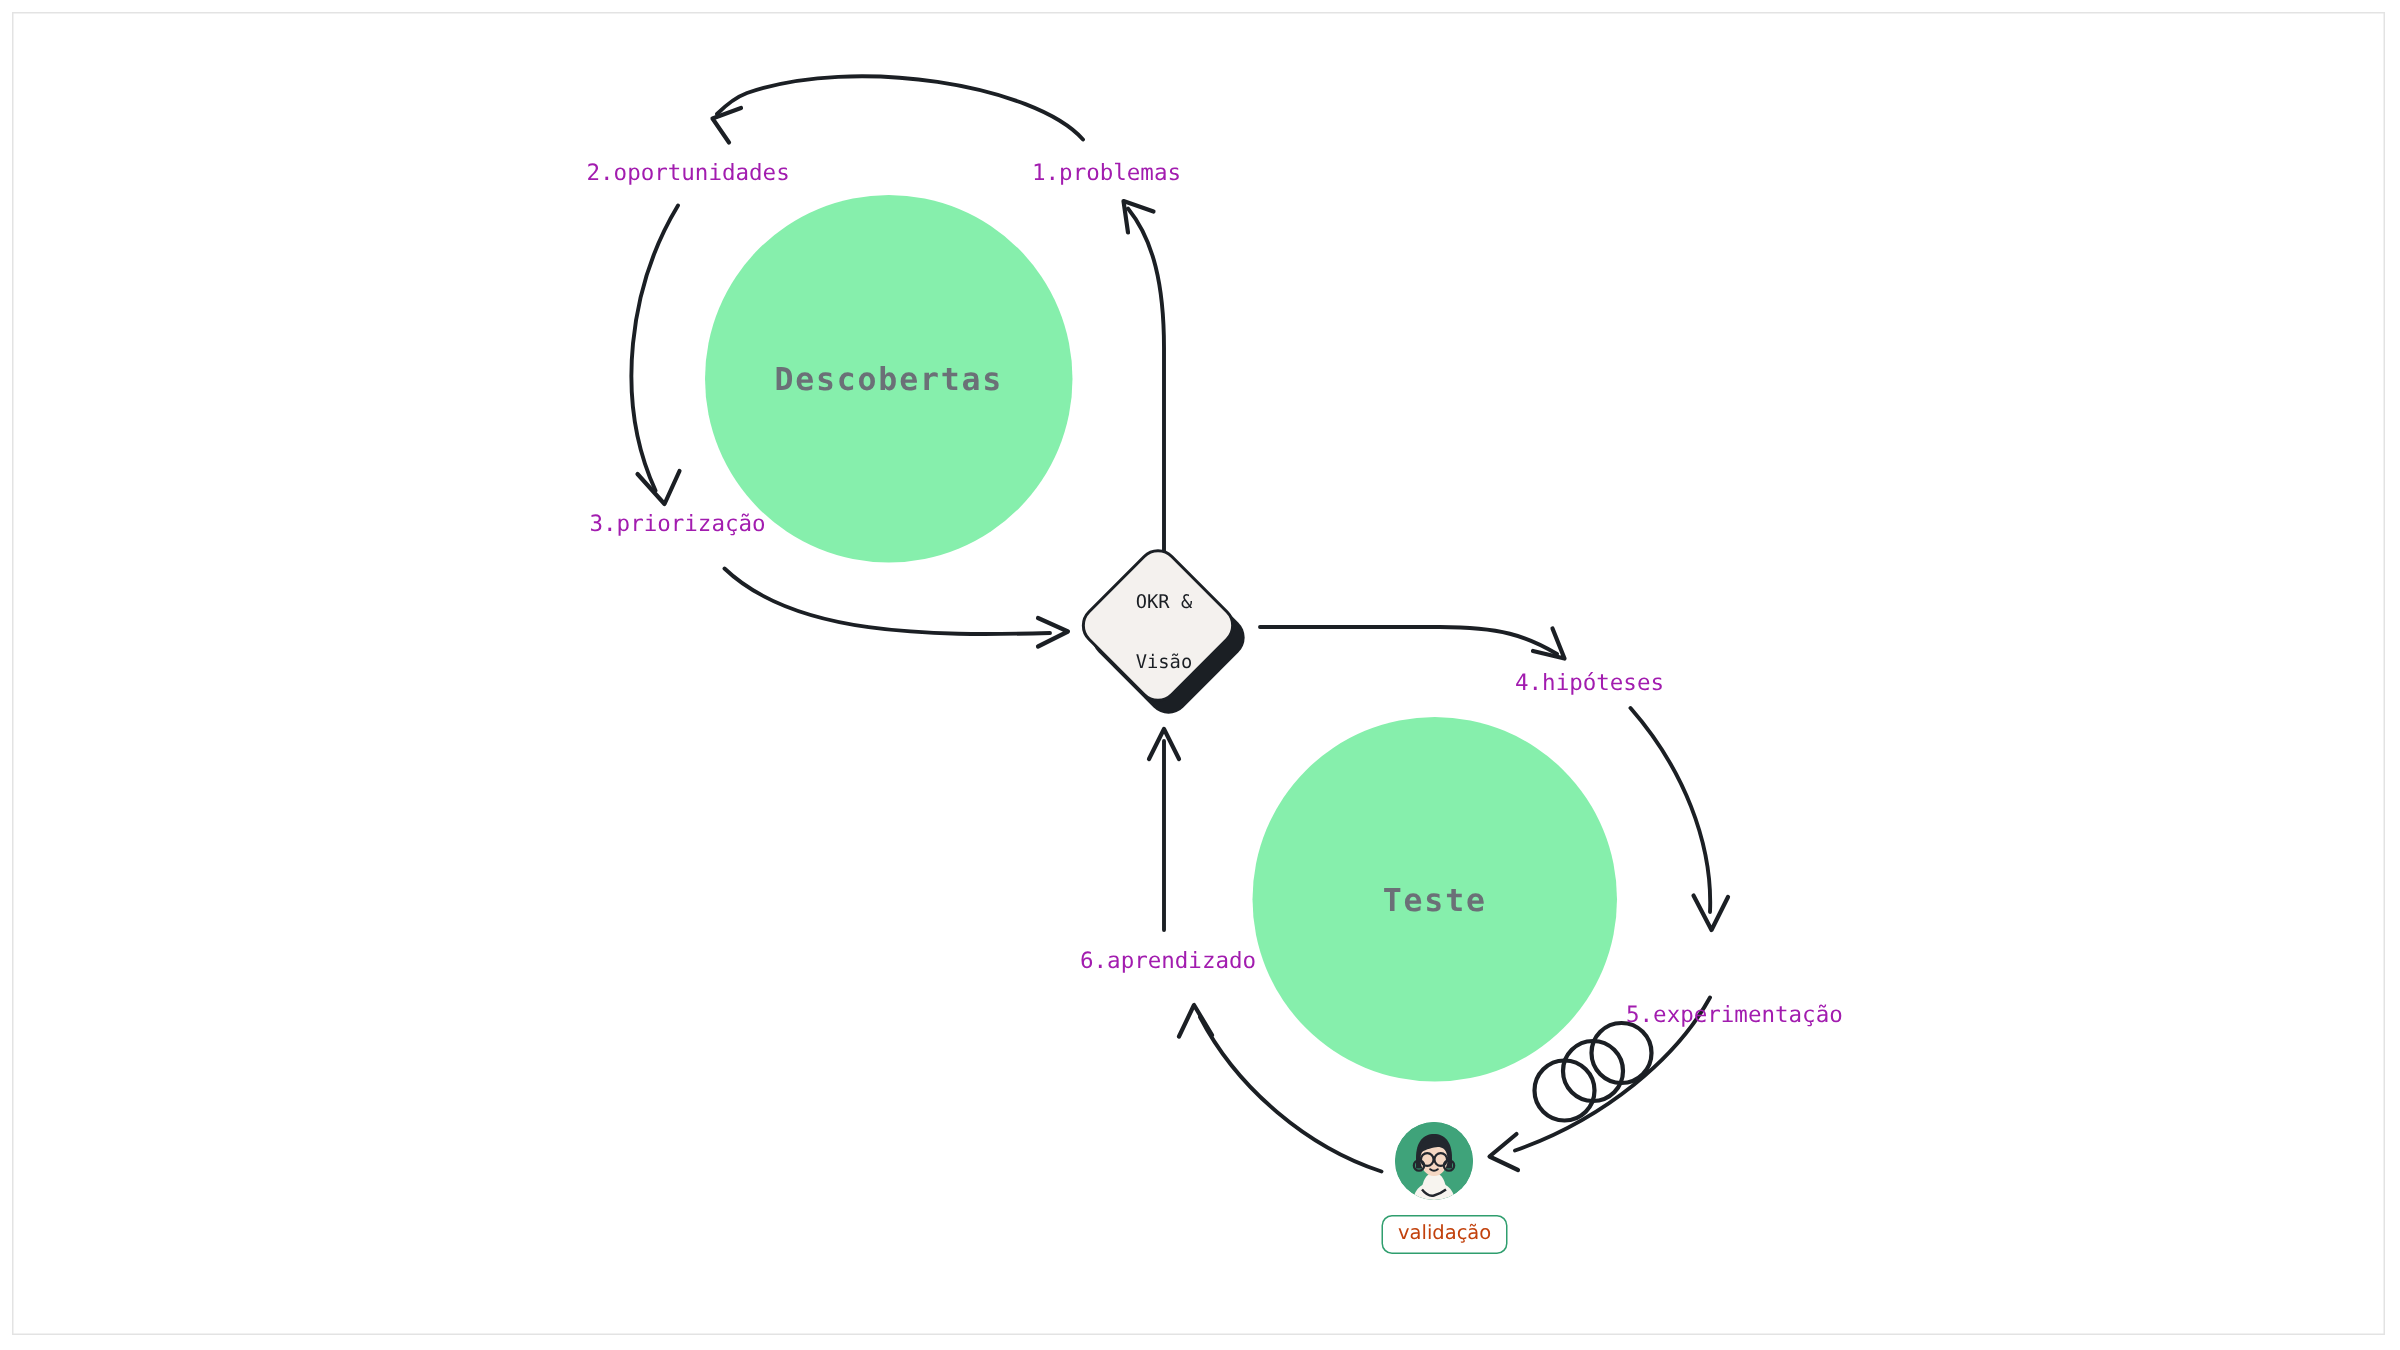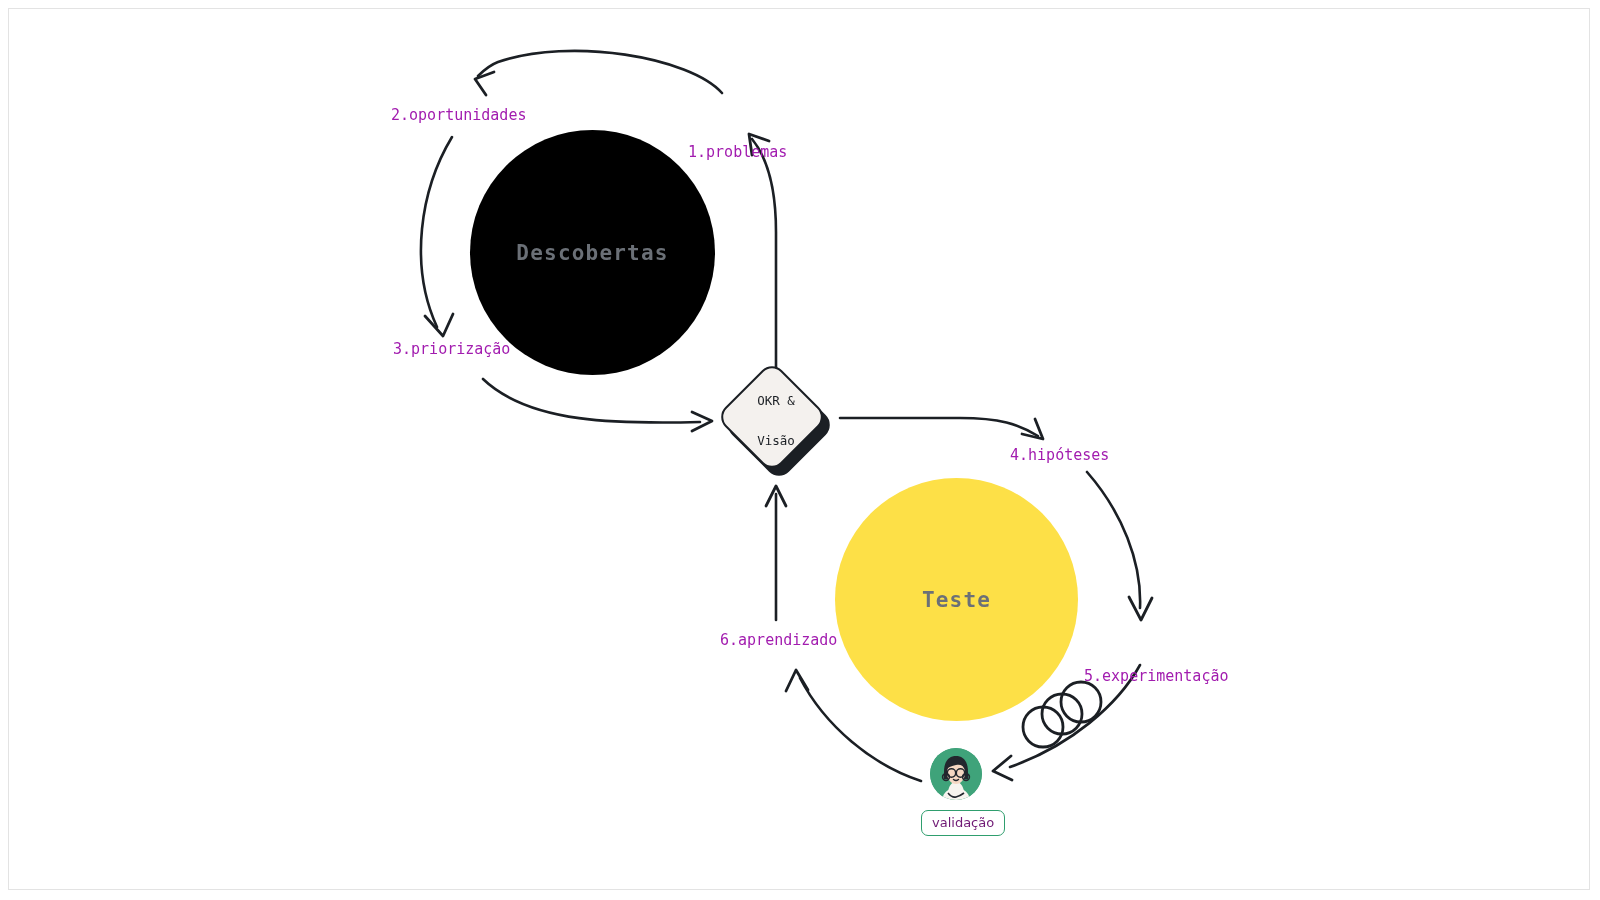--- a/index.html
+++ b/index.html
@@ -50,26 +50,26 @@
     font-family: "DejaVu Sans Mono", "Liberation Mono", monospace;
     font-size: 21px;
     font-weight: bold;
     letter-spacing: 1.2px;
     color: #6b7077;
     white-space: nowrap;
   }
   #blob-descobertas {
     left: 470px; top: 130px;
     width: 245px; height: 245px;
-    background: #000000;
+    background: #86efac;
   }
   #blob-teste {
     left: 835px; top: 478px;
     width: 243px; height: 243px;
-    background: #fde047;
+    background: #86efac;
   }
 
   
   #diamond-wrap {
     position: absolute;
     left: 718px;
     top: 363px;
     width: 116px;
     height: 116px;
   }
@@ -111,21 +111,21 @@
 
   
   .step-label {
     position: absolute;
     font-family: "DejaVu Sans Mono", "Liberation Mono", monospace;
     font-size: 15px;
     color: #a21caf;
     white-space: nowrap;
     letter-spacing: 0px;
   }
-  #label-1 { left: 688px; top: 106px; margin-top: 37px; }
+  #label-1 { left: 688px; top: 106px; }
   #label-2 { left: 391px; top: 106px; }
   #label-3 { left: 393px; top: 340px; }
   #label-4 { left: 1010px; top: 446px; }
   #label-5 { left: 1084px; top: 631px; margin-top: 36px; }
   #label-6 { left: 720px; top: 631px; }
 
   
   #avatar {
     position: absolute;
     left: 930px;
@@ -137,21 +137,21 @@
     overflow: hidden;
   }
   #badge-validacao {
     position: absolute;
     left: 921px;
     top: 810px;
     padding: 5px 10px 6px 10px;
     border: 1.5px solid #2f9e6e;
     border-radius: 7px;
     background: #ffffff;
-    color: #701a75;
+    color: #c2410c;
     font-family: "DejaVu Sans", "Liberation Sans", sans-serif;
     font-size: 13px;
     line-height: 1;
     white-space: nowrap;
   }
 </style>
 </head>
 <body>
 
 <div id="canvas">

